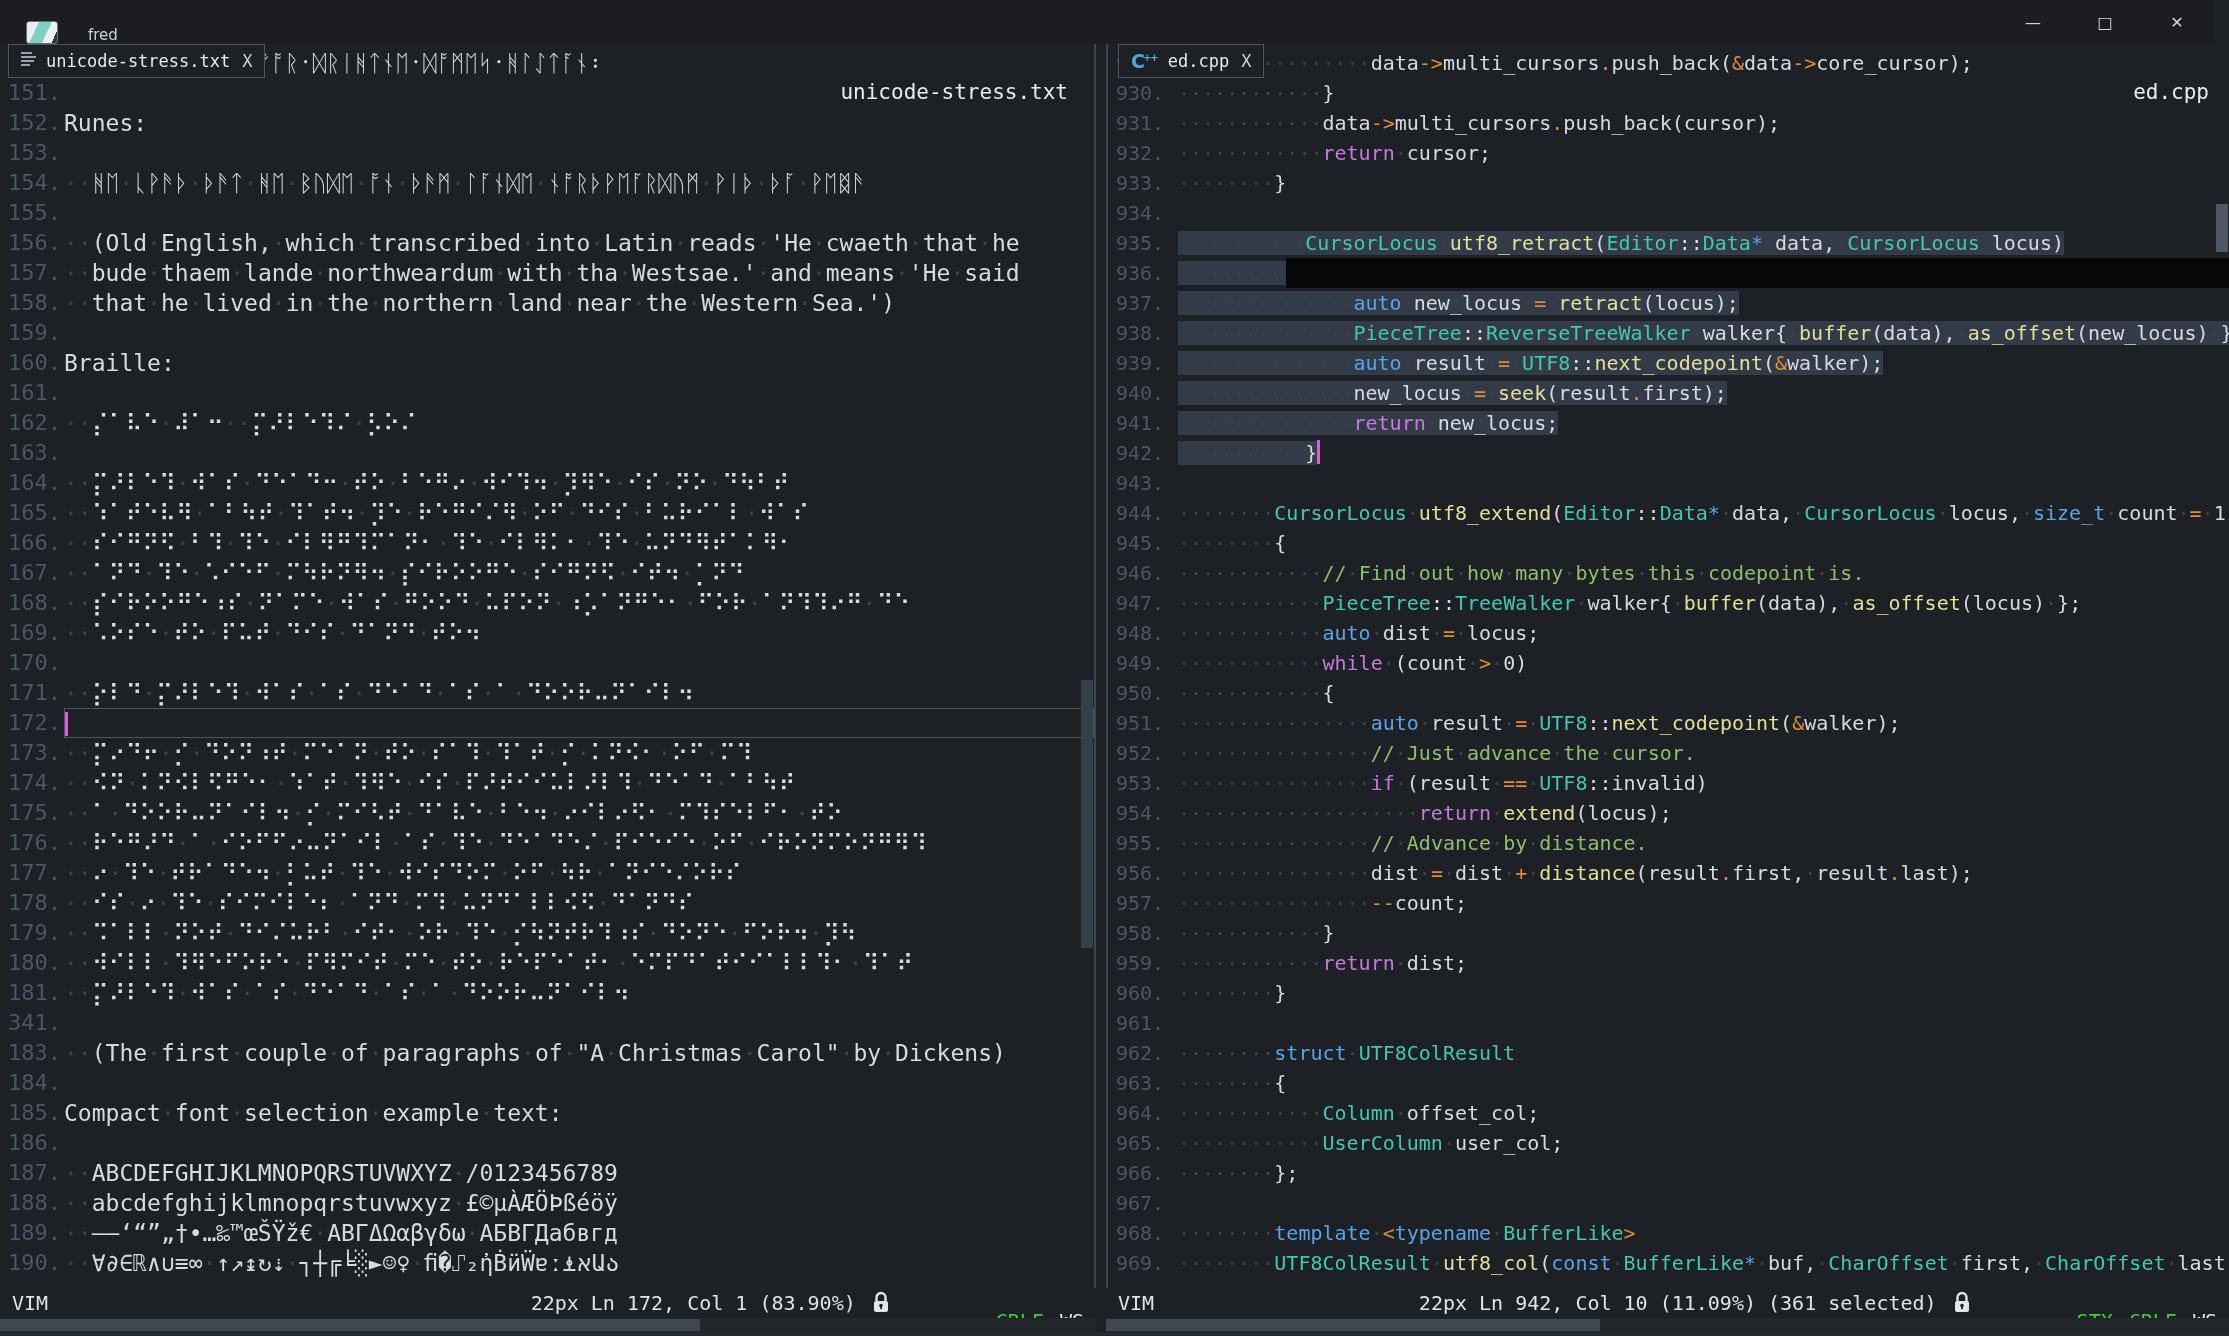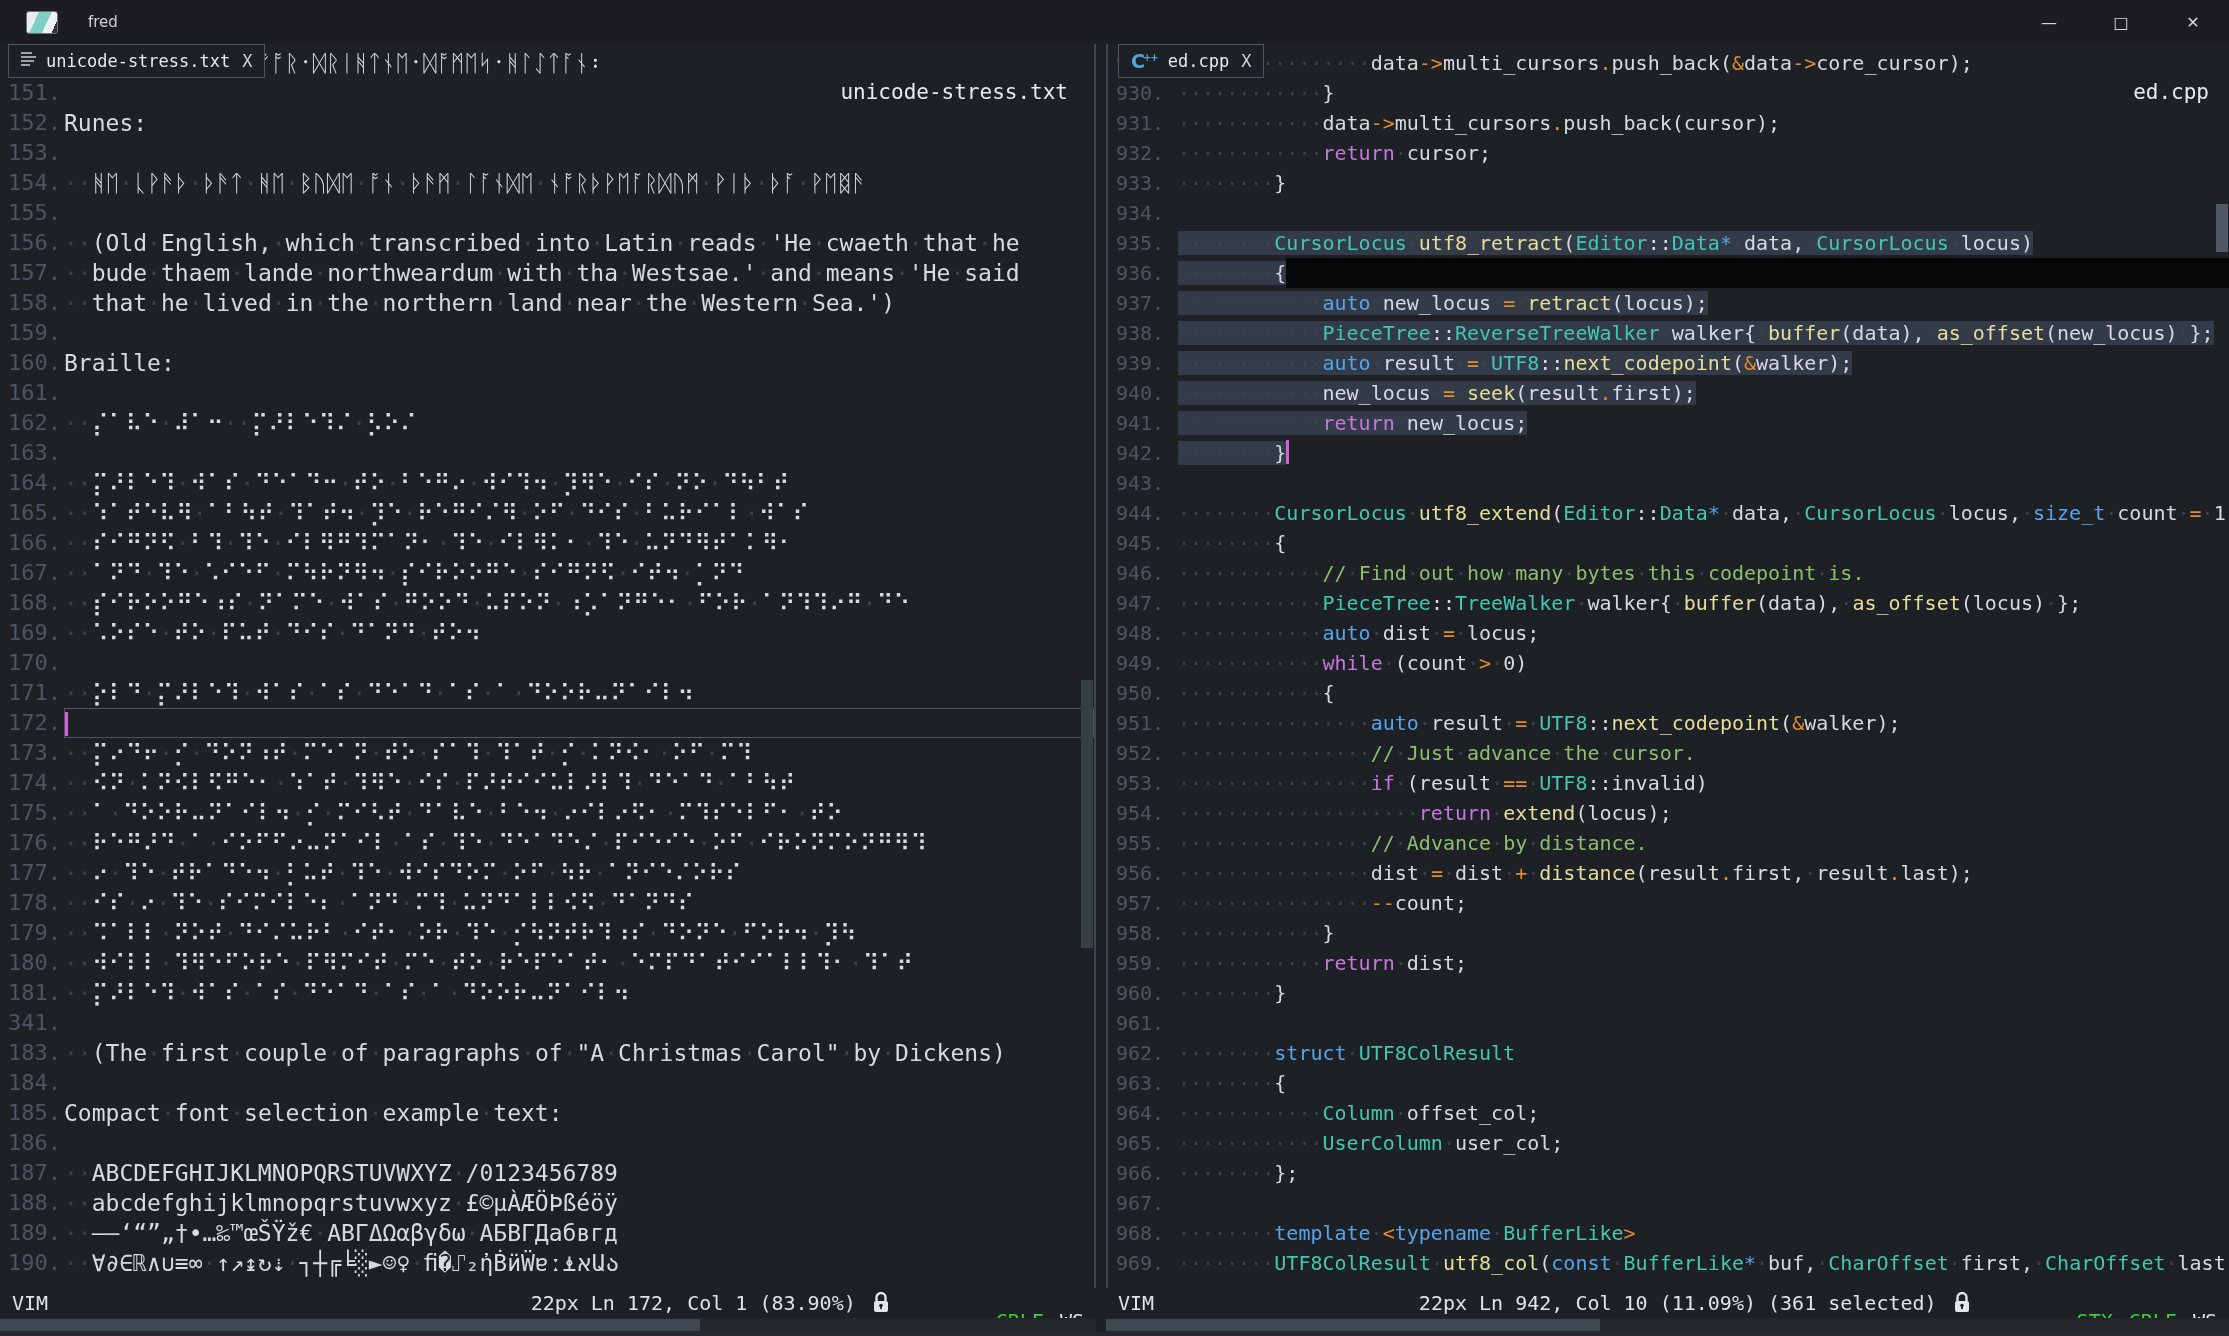--- a/index.html
+++ b/index.html
@@ -7,21 +7,21 @@
     --kw:#c678dd; --kw2:#57a5e8; --type:#45c6b0; --fn:#e5df9a; --op:#e08c30;
     --cmt:#8fbf6e; --ws:#3d434d; --selbg:#333b49; --blackbox:#060708;
     --cursor:#d75fd7; --outline:#4d5565; --green:#35d435; --statustext:#dfe3e8;
     --tabborder:#4d5560; --divider:#3f454d; --thumb:#373e47; --thumbbright:#4e5763;
     --scrolltrack:#23262b;
   }
   *{box-sizing:border-box;}
   html,body{margin:0;padding:0;background:#000;}
   .window{position:relative;width:2229px;height:1336px;background:var(--bg);overflow:hidden;
           font-family:"DejaVu Sans Mono","DejaVu Sans",monospace;}
-  .titlebar{position:absolute;top:0;left:0;right:0;height:44px;display:flex;align-items:center;background:var(--titlebar);}
+  .titlebar{position:absolute;top:0;left:0;right:16px;height:44px;display:flex;align-items:flex-end;background:var(--titlebar);}
   .app-icon{width:32px;height:23px;margin-left:26px;border-radius:3px;border:1px solid #6a6f75;
             background:linear-gradient(115deg,#e9edf0 0 30%,#7ed0c4 30% 62%,#eef1f3 62% 86%,#30343a 86%);}
   .title{margin-left:30px;font-size:15px;color:#ccd0d5;font-family:"DejaVu Sans",sans-serif;}
   .win-controls{margin-left:auto;display:flex;height:100%;}
   .win-btn{width:72px;height:100%;display:flex;align-items:center;justify-content:center;
            color:#d2d5d9;font-size:16px;font-family:"DejaVu Sans",sans-serif;}
   .tab{position:absolute;top:44px;height:34px;display:flex;align-items:center;background:var(--bg);
        border:1px solid var(--tabborder);z-index:6;font-size:17px;color:#e6e9ec;padding:0 12px;gap:10px;}
   #tab-left{left:8px;}
   #tab-right{left:1118px;}
@@ -30,21 +30,21 @@
   .cpp-icon .pp{font-size:10px;vertical-align:7px;letter-spacing:-1px;margin-left:-2px;}
   .pane{position:absolute;top:44px;height:1244px;overflow:hidden;background:var(--bg);}
   #pane-left{left:0;width:1096px;border-right:2px solid var(--divider);}
   #pane-right{left:1106px;width:1123px;border-left:2px solid var(--divider);}
   .rows{position:absolute;top:4px;left:0;right:0;}
   .row{display:flex;height:30px;}
   .lnum{flex:0 0 64px;padding-left:8px;color:var(--lnum);font-size:22px;line-height:30px;white-space:pre;}
   #pane-right .lnum{flex-basis:70px;font-size:20px;}
   .line{flex:1;position:relative;white-space:pre;overflow:hidden;font-size:23px;line-height:30px;color:var(--text);}
   #pane-right .line{font-size:20px;}
-  .selwrap{background:var(--selbg);}
+  .selwrap{background:var(--selbg);padding-left:31px;}
   .blacktail{position:absolute;top:0;bottom:0;right:0;background:var(--blackbox);}
   .cursor{display:inline-block;width:3px;height:24px;background:var(--cursor);vertical-align:-4px;}
   .line.outline{border:1px solid var(--outline);}
   .tk-ws{color:var(--ws);} .tk-kw{color:var(--kw);} .tk-kw2{color:var(--kw2);}
   .tk-type{color:var(--type);} .tk-fn{color:var(--fn);} .tk-op{color:var(--op);}
   .tk-op2{color:var(--kw2);} .tk-cmt{color:var(--cmt);} .tk-txt{color:var(--text);}
   .overlay-name{position:absolute;top:36px;font-size:21px;color:#e8ebee;z-index:4;}
   #pane-left .overlay-name{right:26px;}
   #pane-right .overlay-name{right:20px;}
   .vscroll{position:absolute;top:0;bottom:0;width:14px;right:0;}

